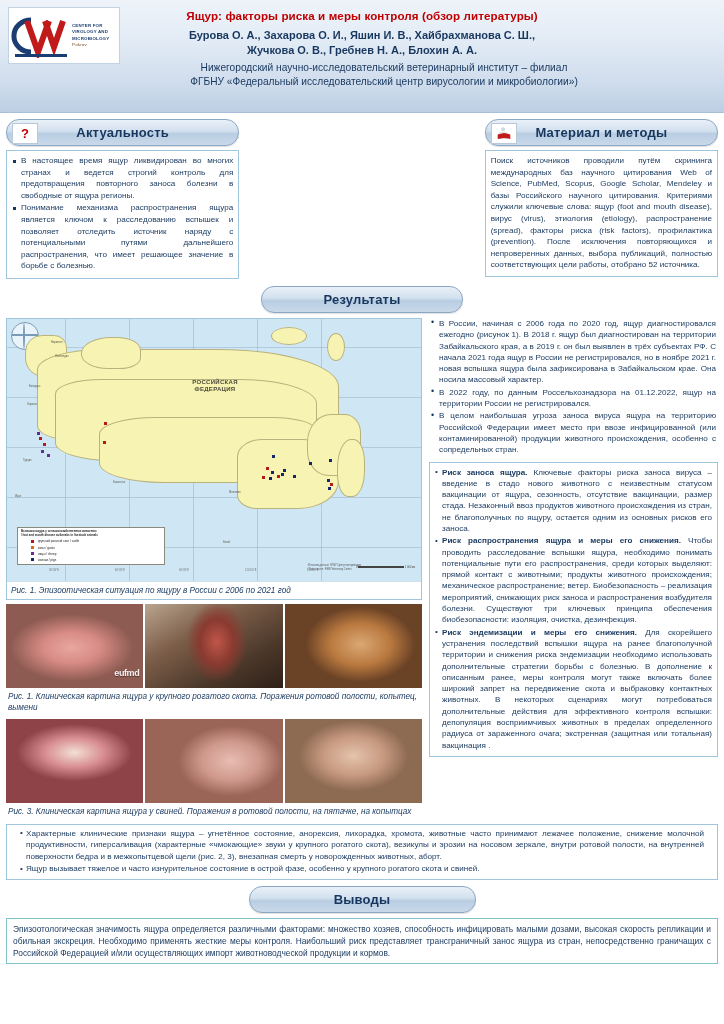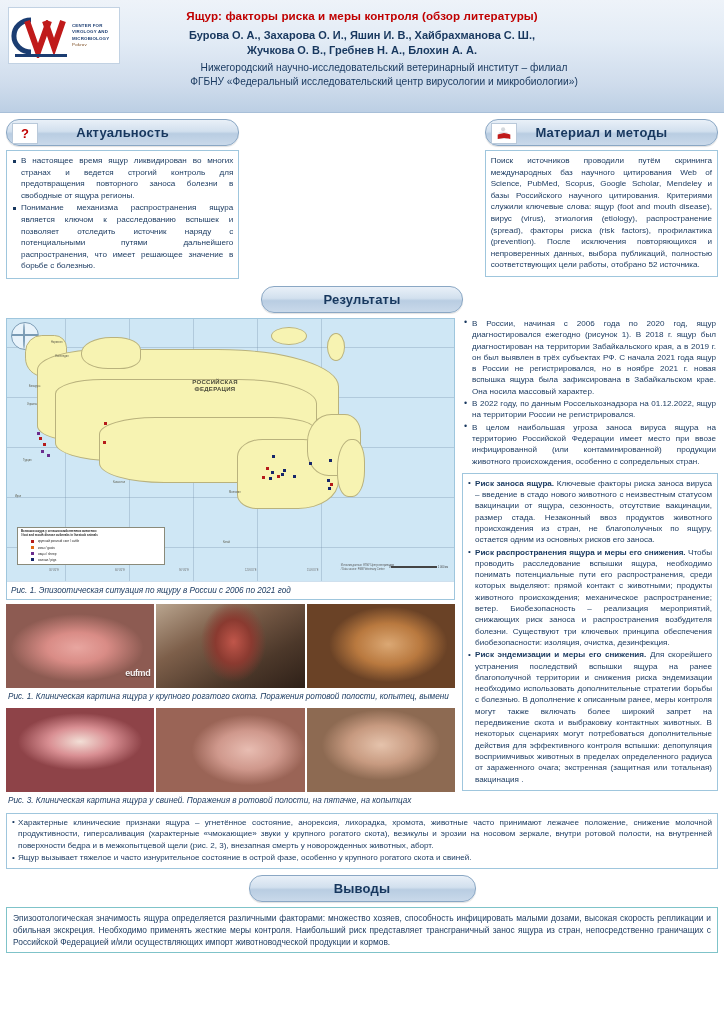--- a/index.html
+++ b/index.html
@@ -113,21 +113,21 @@
 
   
   .results-banner-wrap{
     display:flex;justify-content:center;margin-top:7px;
   }
   .results-banner{width:200px;}
 
   .results-row{
     display:flex;gap:7px;padding:5px 6px 0 6px;
   }
-  .left-col{width:449px;flex:none;}
+  .left-col{width:416px;flex:none;}
   .right-col{flex:1;min-width:0;}
 
   
   .map-fig{border:1px solid #9fc6dd;background:#ffffff;}
   .map-canvas{
     position:relative;width:100%;height:262px;
     background:#cfe7f5;overflow:hidden;
   }
   .grat{position:absolute;background:rgba(120,150,175,.35);}
   .landmass{
@@ -200,21 +200,21 @@
   }
   .para-dot{
     position:relative;padding-left:7px;text-align:justify;
     font-size:8.1px;line-height:11.3px;color:#17375e;margin:0 0 1px 0;
   }
   .para-dot:before{content:"•";position:absolute;left:0;top:-.5px;}
 
   
   .bottom-box{
     margin:5px 6px 0 6px;border:1px solid #9fc6dd;background:#ffffff;
-    padding:3px 5px;box-sizing:border-box;
+    padding:3px 13px;box-sizing:border-box;
   }
   .bottom-box p{
     position:relative;padding-left:6px;text-align:justify;
     font-size:8.1px;line-height:11.4px;color:#17375e;margin:0 0 1px 0;
   }
   .bottom-box p:before{content:"•";position:absolute;left:0;top:-.5px;}
 
   .concl-banner-wrap{display:flex;justify-content:center;margin-top:6px;}
   .concl-banner{width:225px;}
   .concl-box{

